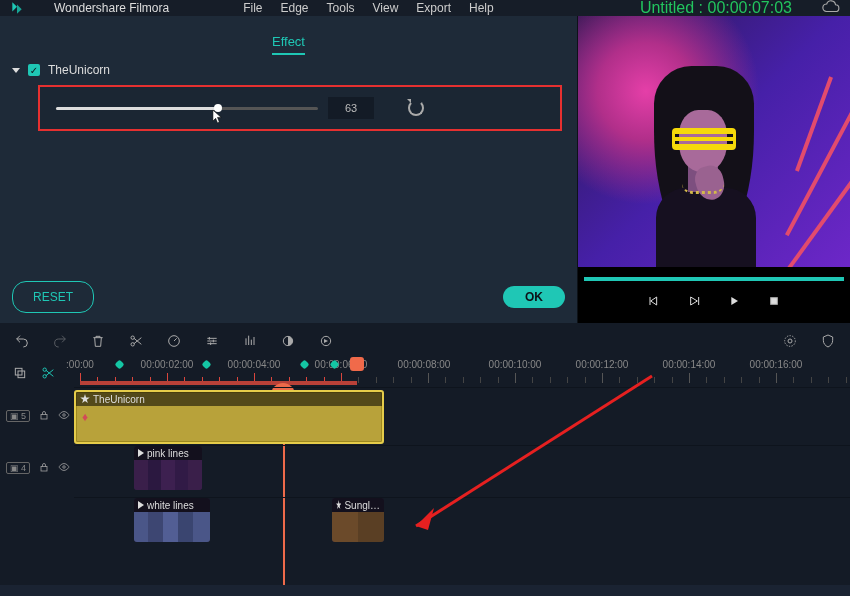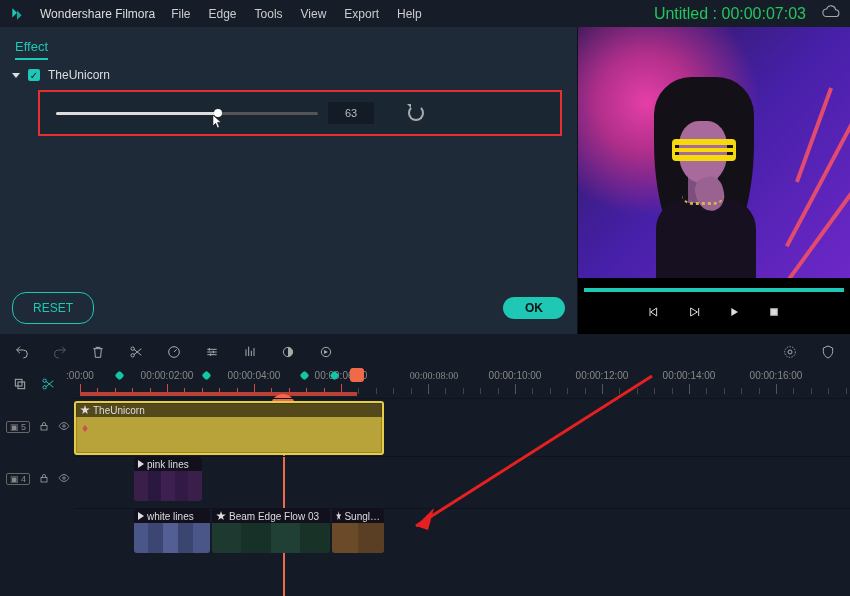--- a/index.html
+++ b/index.html
@@ -1,29 +1,29 @@
 <!DOCTYPE html>
 <html><head>
 <meta charset="utf-8">
 <style>
   * { margin:0; padding:0; box-sizing:border-box; font-family:"Segoe UI",Arial,sans-serif; }
   body { width:850px; height:596px; background:#1a2332; color:#bbb; overflow:hidden; position:relative; font-size:12px; }
   
-  .titlebar { height:27px; background:#161d28; display:flex; align-items:center; padding:0 10px; gap:16px; }
+  .titlebar { height:16px; background:#161d28; display:flex; align-items:center; padding:0 10px; gap:30px; }
   .logo { width:14px; height:14px; position:relative; }
   .logo svg { width:14px; height:14px; }
   .app-name { color:#ddd; font-size:12px; }
-  .menu { display:flex; gap:18px; }
+  .menu { display:flex; gap:18px;margin-left:44px; }
   .menu span { color:#ccc; font-size:12px; cursor:pointer; }
   .tb-center { flex:1; text-align:right; color:#22c55e; font-size:16px; }
   .cloud { width:18px; height:18px; fill:#aaa; }
   
   .main { display:flex; height:307px; }
   .left-panel { flex:1; background:#1e2a38; border-right:1px solid #0d1218; display:flex; flex-direction:column; }
-  .tab-row { padding:12px 15px 0; }
+  .tab-row { padding:18px 15px 0;text-align:center; }
   .tab { color:#1fc7b5; font-size:13px; border-bottom:2px solid #1fc7b5; padding-bottom:4px; }
   .effect-header { display:flex; align-items:center; gap:8px; padding:14px 12px 8px; color:#ddd; }
   .caret { width:0; height:0; border-left:4px solid transparent; border-right:4px solid transparent; border-top:5px solid #ddd; }
   .chk { width:12px; height:12px; background:#1fc7b5; border-radius:2px; display:flex; align-items:center; justify-content:center; color:#0d1218; font-size:10px; }
   .highlight { border:2px solid #e63030; margin:0 15px 0 38px; padding:10px 36px 10px 16px; background:#1b2633; position:relative; height:46px; display:flex; align-items:center; gap:10px; }
   .slider-track { position:relative; flex:0 0 262px; height:3px; background:#555; border-radius:2px; }
   .slider-fill { position:absolute; left:0; top:0; height:100%; width:62%; background:#ddd; border-radius:2px; }
   .slider-thumb { position:absolute; left:62%; top:50%; width:8px; height:8px; border-radius:50%; background:#fff; transform:translate(-50%,-50%); }
   .slider-val { background:#131b26; width:46px; height:22px; display:flex; align-items:center; justify-content:center; color:#bbb; font-size:11px; }
   .reset-icon { width:16px; height:16px; border:2px solid #aaa; border-radius:50%; border-top-color:transparent; position:relative; margin-left:24px; }
@@ -276,21 +276,21 @@
         <div class="tick-minor" style="left: 214.8px; background: rgb(217, 70, 61); height: 8px;"></div>
         <div class="tick-minor" style="left: 232.2px; background: rgb(217, 70, 61); height: 8px;"></div>
         <div class="tick-minor" style="left: 249.6px; background: rgb(217, 70, 61); height: 8px;"></div>
         <div class="tick-major" style="left: 267px; background: rgb(217, 70, 61);"></div>
         <div class="tick-label" style="left: 267px;">00:00:06:00</div>
         <div class="tick-minor" style="left: 284.4px;"></div>
         <div class="tick-minor" style="left: 301.8px;"></div>
         <div class="tick-minor" style="left: 319.2px;"></div>
         <div class="tick-minor" style="left: 336.6px;"></div>
         <div class="tick-major" style="left: 354px;"></div>
-        <div class="tick-label" style="left: 360px; font-family: Liberation Serif, serif;">00:00:08:00</div>
+        <div class="tick-label" style="left: 350px;">00:00:08:00</div>
         <div class="tick-minor" style="left: 371.4px;"></div>
         <div class="tick-minor" style="left: 388.8px;"></div>
         <div class="tick-minor" style="left: 406.2px;"></div>
         <div class="tick-minor" style="left: 423.6px;"></div>
         <div class="tick-major" style="left: 441px;"></div>
         <div class="tick-label" style="left: 441px;">00:00:10:00</div>
         <div class="tick-minor" style="left: 458.4px;"></div>
         <div class="tick-minor" style="left: 475.8px;"></div>
         <div class="tick-minor" style="left: 493.2px;"></div>
         <div class="tick-minor" style="left: 510.6px;"></div>
@@ -380,27 +380,20 @@
     <div class="track" style="height:46px;margin-top:6px">
       <div class="track-head"></div>
       <div class="track-lane">
         <div class="clip clip-video white" style="left:60px;width:76px">
           <div class="clip-label">
               <span class="play-ico"></span>
               <span>white lines</span>
             </div>
           <div class="thumb-row"></div>
         </div>
-        <div class="clip clip-video" style="left:138px;width:118px">
-          <div class="clip-label">
-              <span class="star-ico"></span>
-              <span>Beam Edge Flow 03</span>
-            </div>
-          <div class="thumb-row" style="background:linear-gradient(90deg,#1e3a30 0 25%,#173028 25% 50%,#204036 50% 75%,#183228 75%)"></div>
-        </div>
         <div class="clip clip-video" style="left:258px;width:52px">
           <div class="clip-label">
               <span class="star-ico"></span>
               <span>Sungl…</span>
             </div>
           <div class="thumb-row" style="background:linear-gradient(90deg,#6b4a2a 0 50%,#5a3f24 50%)"></div>
         </div>
       </div>
     </div>
   </div>

